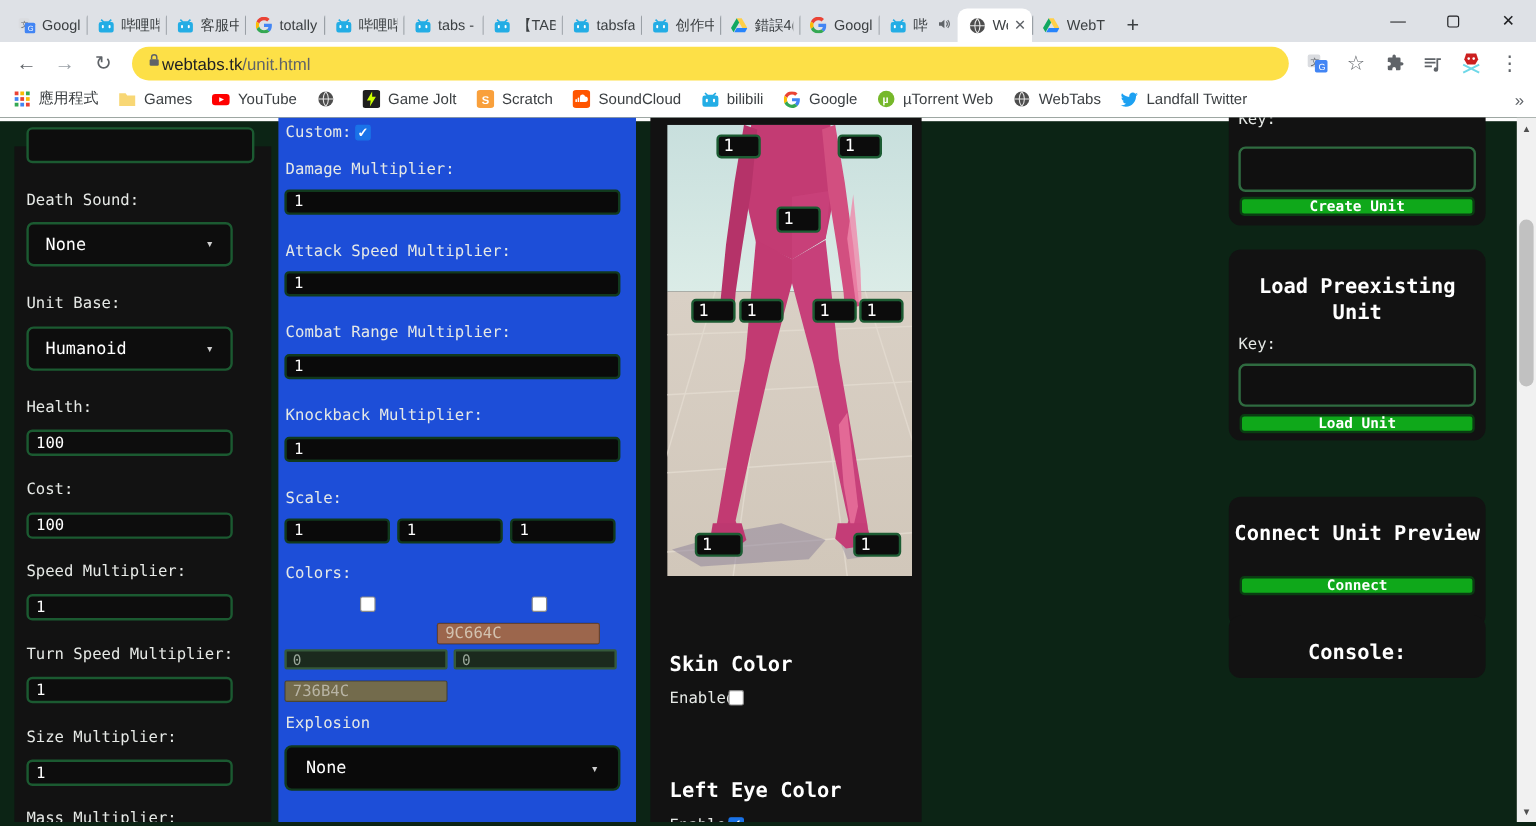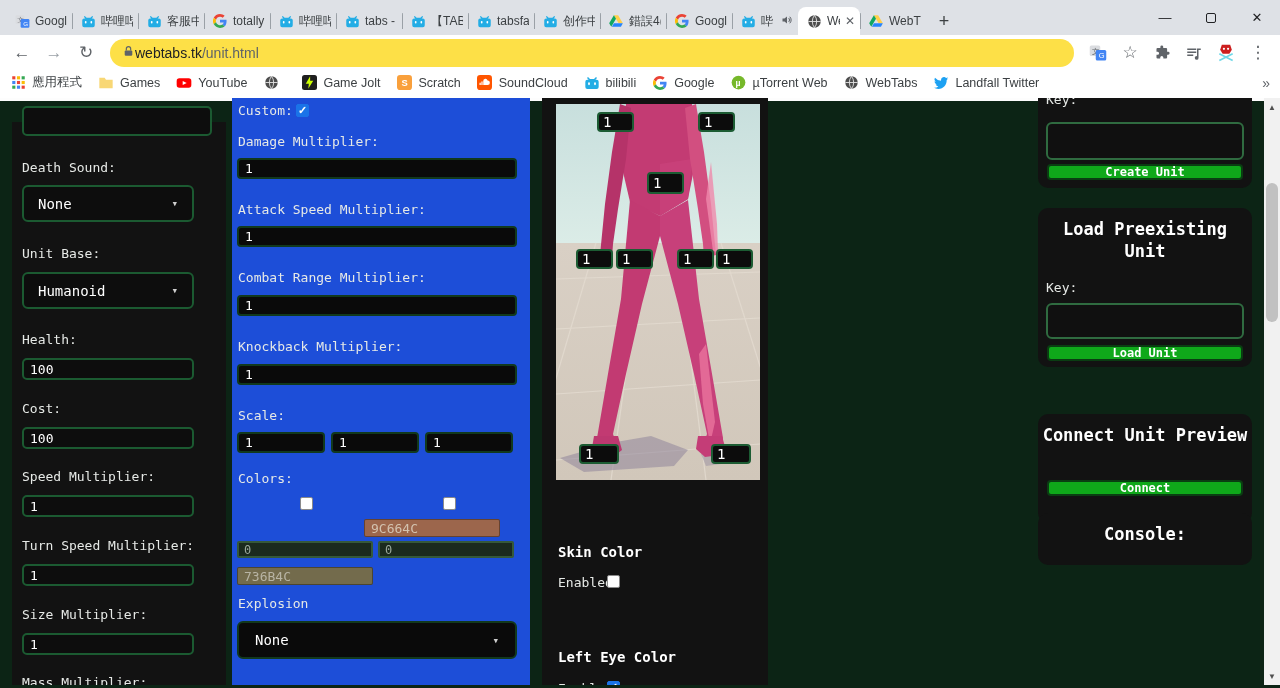--- a/index.html
+++ b/index.html
@@ -32,21 +32,21 @@
 
   #bookmarks { height:28px; background:#fff; display:flex; align-items:center; padding:0 10px; gap:16px; border-bottom:3px solid #ffffff; }
   .bm { display:flex; align-items:center; gap:6px; font-size:12.5px; color:#3c4043; cursor:pointer; white-space:nowrap; }
   .bm .bicon { width:16px; height:16px; display:flex; align-items:center; justify-content:center; }
   #bm-overflow { margin-left:auto; color:#5f6368; font-size:14px; cursor:pointer; }
 
   
   #content { position:relative; width:1280px; height:587px; background:#0c2415; overflow:hidden; }
 
   .lbl { position:absolute; color:#e6e9e6; font-size:13px; font-family:"DejaVu Sans Mono",monospace; white-space:nowrap; }
-  .lbl-b { position:absolute; color:#fff; font-weight:bold; font-size:14px; font-family:"DejaVu Sans Mono",monospace; white-space:nowrap; }
+  .lbl-b { position:absolute; color:#fff; font-weight:bold; font-size:17px; font-family:"DejaVu Sans Mono",monospace; white-space:nowrap; }
 
   #leftpanel { position:absolute; left:12px; top:0; width:214px; height:100%; background:#121212;margin-top:24px; }
   .inp-dark { position:absolute; left:10px; width:172px; height:22px; background:#0d0d0d; border:2px solid #1b5a31; border-radius:5px;
               color:#fff; font-size:13px; font-family:"DejaVu Sans Mono",monospace; padding:0 6px; outline:none; }
   .dd { position:absolute; left:10px; width:172px; height:37px; background:#0d0d0d; border:2px solid #1b5a31; border-radius:6px;
         display:flex; align-items:center; padding:0 14px; color:#fff; font-size:14px; font-family:"DejaVu Sans Mono",monospace; cursor:pointer; }
   .dd .arr { margin-left:auto; color:#cfcfcf; font-size:11px; }
 
   #midpanel { position:absolute; left:232px; top:0; width:298px; height:100%; background:#1d4ed8; }
   .inp-mid { position:absolute; background:#0a0a0a; border:2px solid #11391d; border-radius:4px; color:#fff;
@@ -63,22 +63,22 @@
   .cb { position:absolute; width:13px; height:13px; background:#fff; border:1px solid #8a8a8a; border-radius:2px; cursor:pointer; }
   .cb.checked { background:#1a73e8; border-color:#1a73e8; }
   .cb.checked::after { content:"✓"; position:absolute; left:1px; top:-1px; color:#fff; font-size:11px; font-weight:bold; }
 
   #prevpanel { position:absolute; left:542px; top:0; width:226px; height:100%; background:#121212; }
   #previmg { position:absolute; left:14px; top:6px; width:204px; height:376px; }
   .ov { position:absolute; width:37px; height:20px; background:#0c0c0c; border:2px solid #1c5c33; border-radius:4px;
         color:#fff; font-size:14px; font-family:"DejaVu Sans Mono",monospace; padding:0 4px; outline:none; }
 
   #rightcol { position:absolute; left:1024px; top:0; width:214px; height:100%; }
-  .rpanel { position:absolute; left:0; width:214px; background:#121212; border-radius:10px;margin-left:14px; }
-  .rpanel .ptitle { text-align:center; color:#fff; font-weight:bold; font-size:17px; line-height:22px; font-family:"DejaVu Sans Mono",monospace; padding-top:10px; }
+  .rpanel { position:absolute; left:0; width:214px; background:#121212; border-radius:10px; }
+  .rpanel .ptitle { text-align:center; color:#fff; font-weight:bold; font-size:17px; line-height:22px; font-family:"DejaVu Sans Mono",monospace; padding-top:20px; }
   .keylbl { position:absolute; left:8px; color:#e6e9e6; font-size:13px; font-family:"DejaVu Sans Mono",monospace; }
   .keyarea { position:absolute; left:8px; width:198px; background:#101010; border:2px solid #2f6b40; border-radius:6px; resize:none; outline:none; color:#fff; font-family:"DejaVu Sans Mono",monospace; }
   .btn-green { position:absolute; left:9px; width:196px; height:16px; background:#0fa81a; border:2px solid #0a3d12; border-radius:4px;
                color:#fff; font-weight:bold; font-size:12px; font-family:"DejaVu Sans Mono",monospace; display:flex; align-items:center; justify-content:center; cursor:pointer; line-height:1; }
 
   #scrollbar { position:absolute; right:0; top:0; width:16px; height:100%; background:#f1f1f1; }
   #scrollbar .sarr { position:absolute; left:0; width:16px; height:14px; display:flex; align-items:center; justify-content:center; font-size:8px; color:#505050; cursor:pointer; }
   #sthumb { position:absolute; left:2px; top:85px; width:12px; height:139px; background:#c1c1c1; border-radius:6px; cursor:pointer; }
 
   #topline { position:absolute; left:0; top:0; width:100%; height:3px; background:#fdfdfd; }

